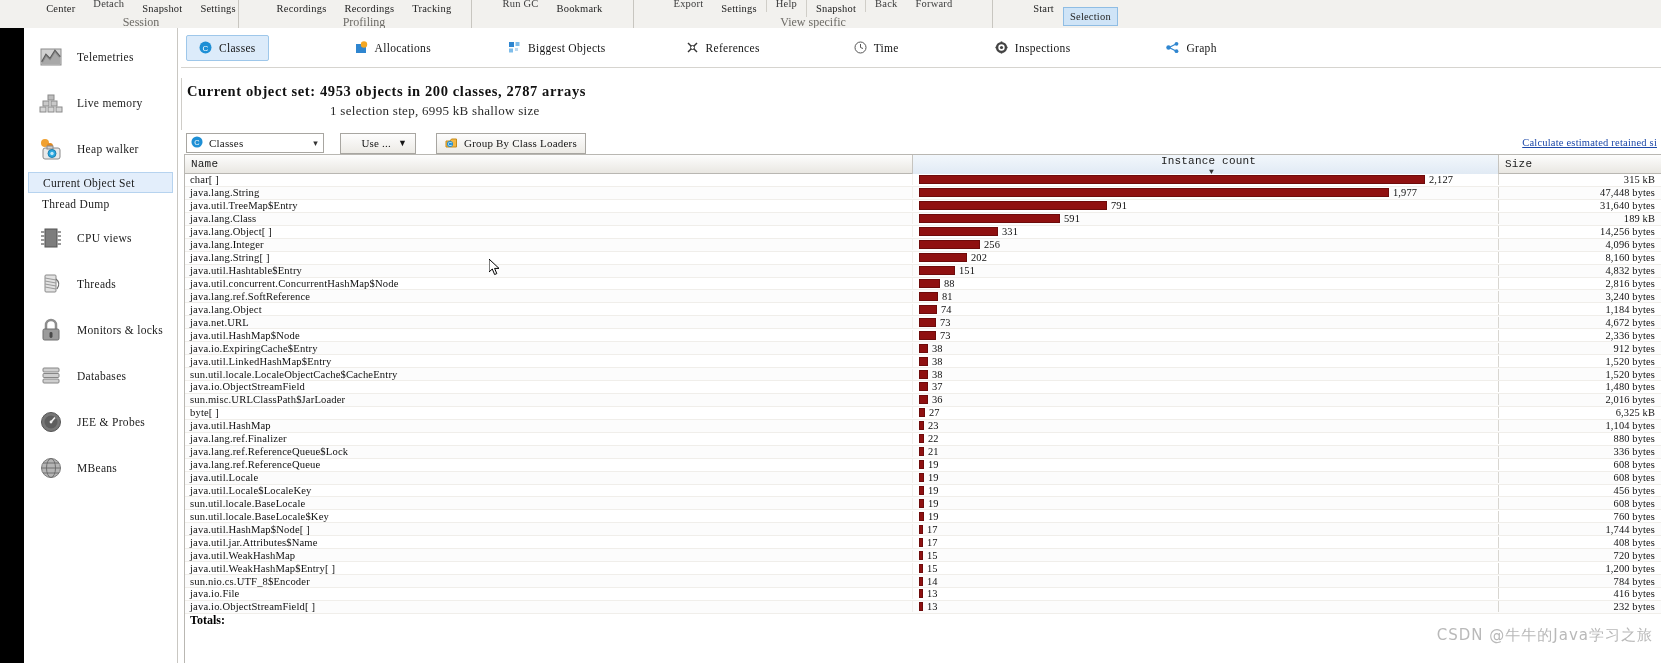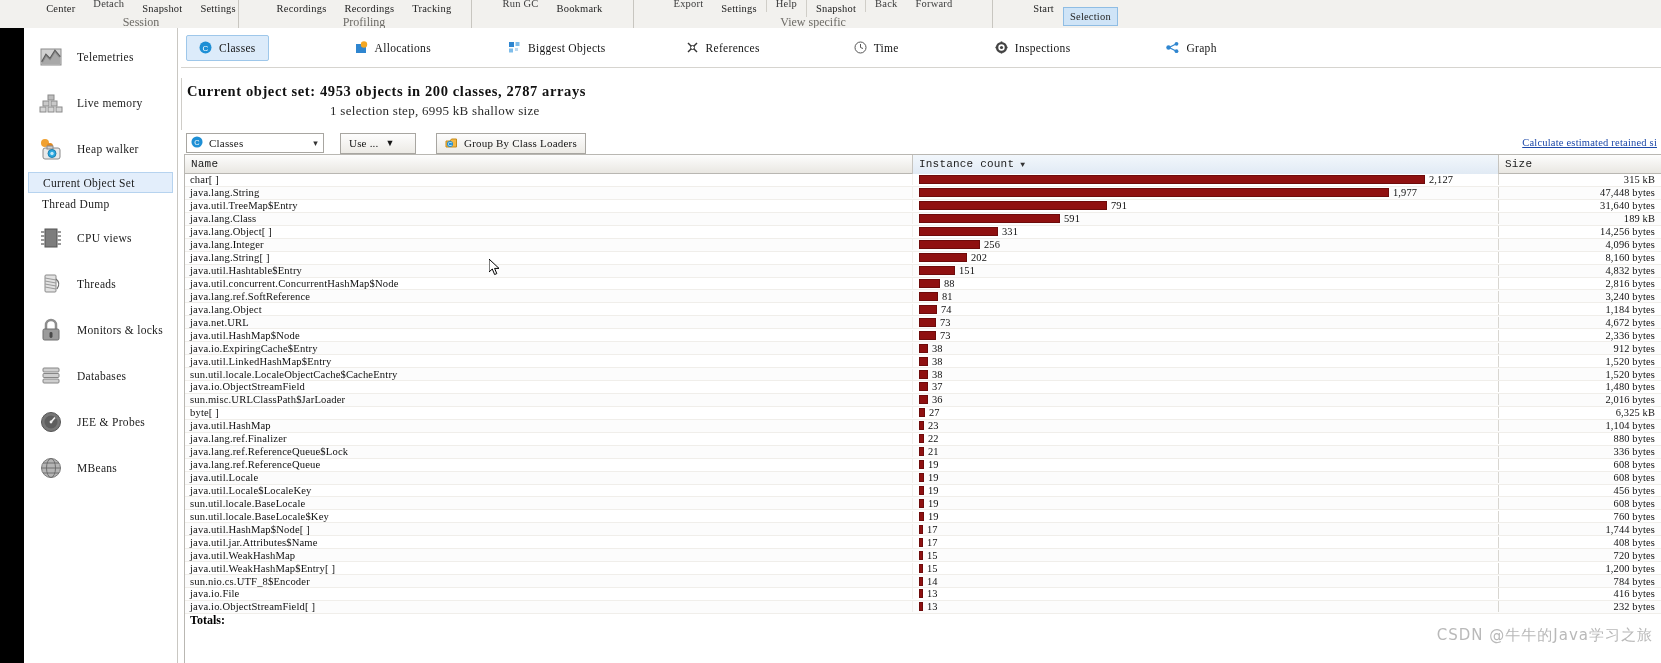--- a/index.html
+++ b/index.html
@@ -245,21 +245,21 @@
     letter-spacing: 0.2px;
     font-family: Liberation Mono, monospace;
   }
   .th {
     height: 19px;
     display: flex; align-items: center;
     padding-left: 6px;
     cursor: default;
   }
   .th.c-name { width: 727px; }
-  .th.c-count { width: 586px; background: linear-gradient(#f2f7fc,#e1eaf4); border-left:1px solid #c6c4bf;}
+  .th.c-count { width: 586px; background: linear-gradient(#f2f7fc,#e1eaf4); border-left:1px solid #c6c4bf;flex-direction:column;}
   .th.c-size { width: 162px; border-left:1px solid #c6c4bf; }
   .th .sortarrow { margin-left: 6px; font-size: 8px; color:#333; }
 
   .trow {
     display: flex;
     height: 12.95px;
     align-items: center;
     border-bottom: 1px solid #f0eeea;
     font-size: 10.6px;
     color: #101010;
@@ -610,21 +610,21 @@
       <div class="combo">
         <span>
           <svg width="12" height="12" viewBox="0 0 13 13">
               <circle cx="6.5" cy="6.5" r="6" fill="#1e8fd5"></circle>
               <text x="6.5" y="9.6" font-size="8" fill="#fff" text-anchor="middle" font-family="Liberation Sans, sans-serif">C</text>
             </svg>
         </span>
         <span class="cv">Classes</span>
         <span class="chev">▾</span>
       </div>
-      <div class="btn" style="margin-left:16px;width:76px;justify-content:flex-start">
+      <div class="btn" style="margin-left:16px;width:76px;justify-content:flex-end">
         <span>Use ...</span>
         <span style="margin-left:7px;font-size:9px">▼</span>
       </div>
       <div class="btn" style="margin-left:20px">
         <span class="bi">
           <svg width="13" height="13" viewBox="0 0 13 13">
               <path d="M1 4 h4 l1.5 -2 h5 v8 h-10.5 z" fill="#f3b744" stroke="#c58b1a"></path>
               <circle cx="5" cy="7" r="3" fill="#1e8fd5"></circle>
               <text x="5" y="9.4" font-size="5.5" fill="#fff" text-anchor="middle" font-family="Liberation Sans, sans-serif">C</text>
             </svg>

